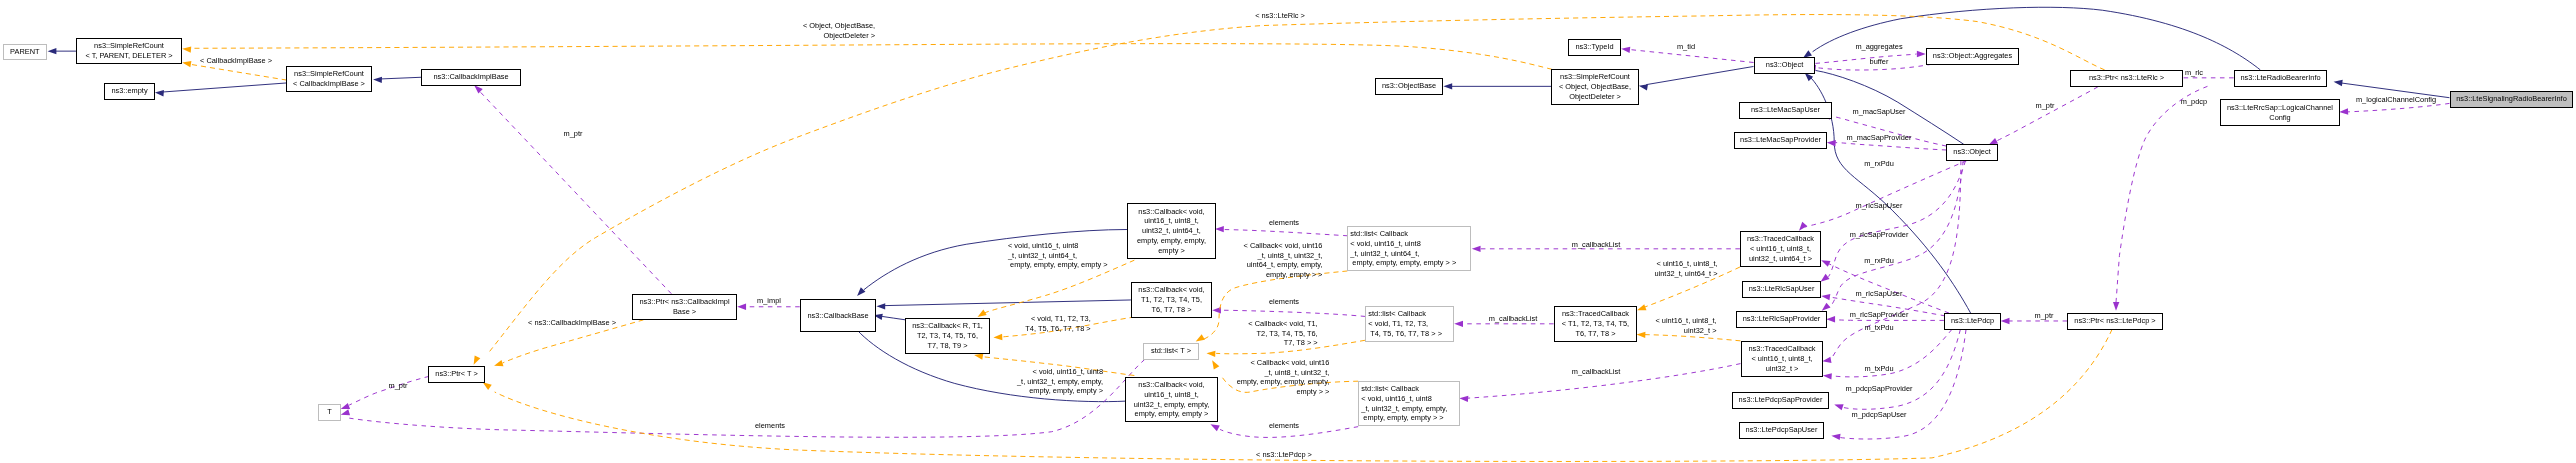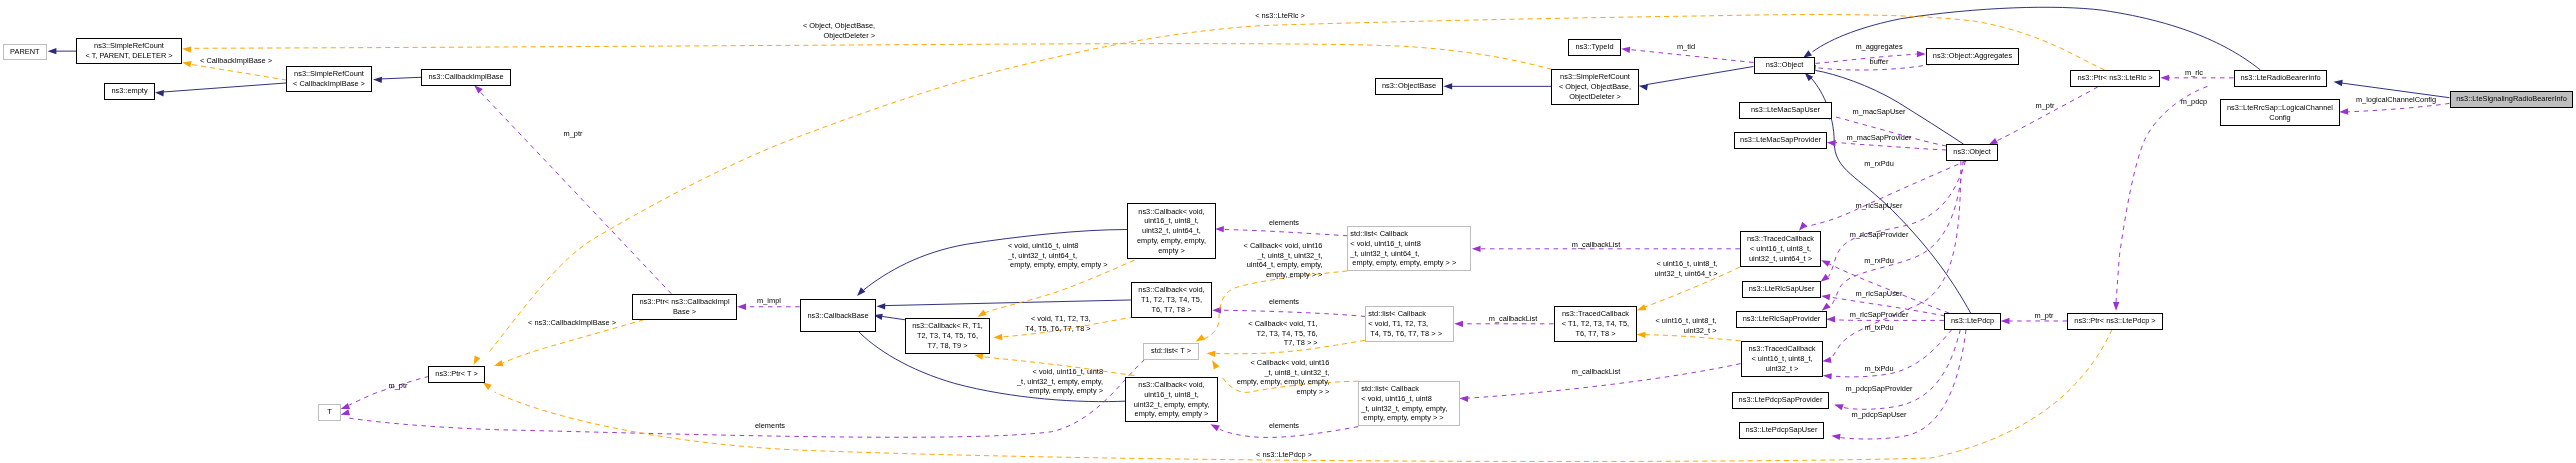--- a/index.html
+++ b/index.html
@@ -147,21 +147,21 @@
     </div>
   <div class="node" style="left:76px;top:38px;width:106px;height:26px">
       <div><span>ns3::SimpleRefCount</span><br><span>&lt; T, PARENT, DELETER &gt;</span></div>
     </div>
   <div class="node" style="left:104px;top:83px;width:51px;height:16.5px">
       <div><span>ns3::empty</span></div>
     </div>
   <div class="node" style="left:286px;top:66px;width:86px;height:26px">
       <div><span>ns3::SimpleRefCount</span><br><span>&lt; CallbackImplBase &gt;</span></div>
     </div>
-  <div class="node" style="left:421px;top:69px;width:90px;height:16.5px">
+  <div class="node" style="left:421px;top:69px;width:100px;height:16.5px">
       <div><span>ns3::CallbackImplBase</span></div>
     </div>
   <div class="node" style="left:428px;top:366px;width:57px;height:16.5px">
       <div><span>ns3::Ptr&lt; T &gt;</span></div>
     </div>
   <div class="node ext" style="left:318px;top:404px;width:23px;height:16.5px">
       <div><span>T</span></div>
     </div>
   <div class="node" style="left:632px;top:294px;width:105px;height:26px">
       <div><span>ns3::Ptr&lt; ns3::CallbackImpl</span><br><span>Base &gt;</span></div>
@@ -237,21 +237,21 @@
     </div>
   <div class="node" style="left:1739px;top:422px;width:85px;height:16.5px">
       <div><span>ns3::LtePdcpSapUser</span></div>
     </div>
   <div class="node" style="left:1944px;top:313px;width:57px;height:16.5px">
       <div><span>ns3::LtePdcp</span></div>
     </div>
   <div class="node" style="left:2067px;top:313px;width:96px;height:16.5px">
       <div><span>ns3::Ptr&lt; ns3::LtePdcp &gt;</span></div>
     </div>
-  <div class="node" style="left:2070px;top:70px;width:90px;height:16.5px">
+  <div class="node" style="left:2070px;top:70px;width:113px;height:16.5px">
       <div><span>ns3::Ptr&lt; ns3::LteRlc &gt;</span></div>
     </div>
   <div class="node" style="left:2234px;top:70px;width:93px;height:16.5px">
       <div><span>ns3::LteRadioBearerInfo</span></div>
     </div>
   <div class="node" style="left:2220px;top:99px;width:120px;height:27px">
       <div><span>ns3::LteRrcSap::LogicalChannel</span><br><span>Config</span></div>
     </div>
   <div class="node grey" style="left:2450px;top:91px;width:123px;height:16.5px">
       <div><span>ns3::LteSignalingRadioBearerInfo</span></div>

